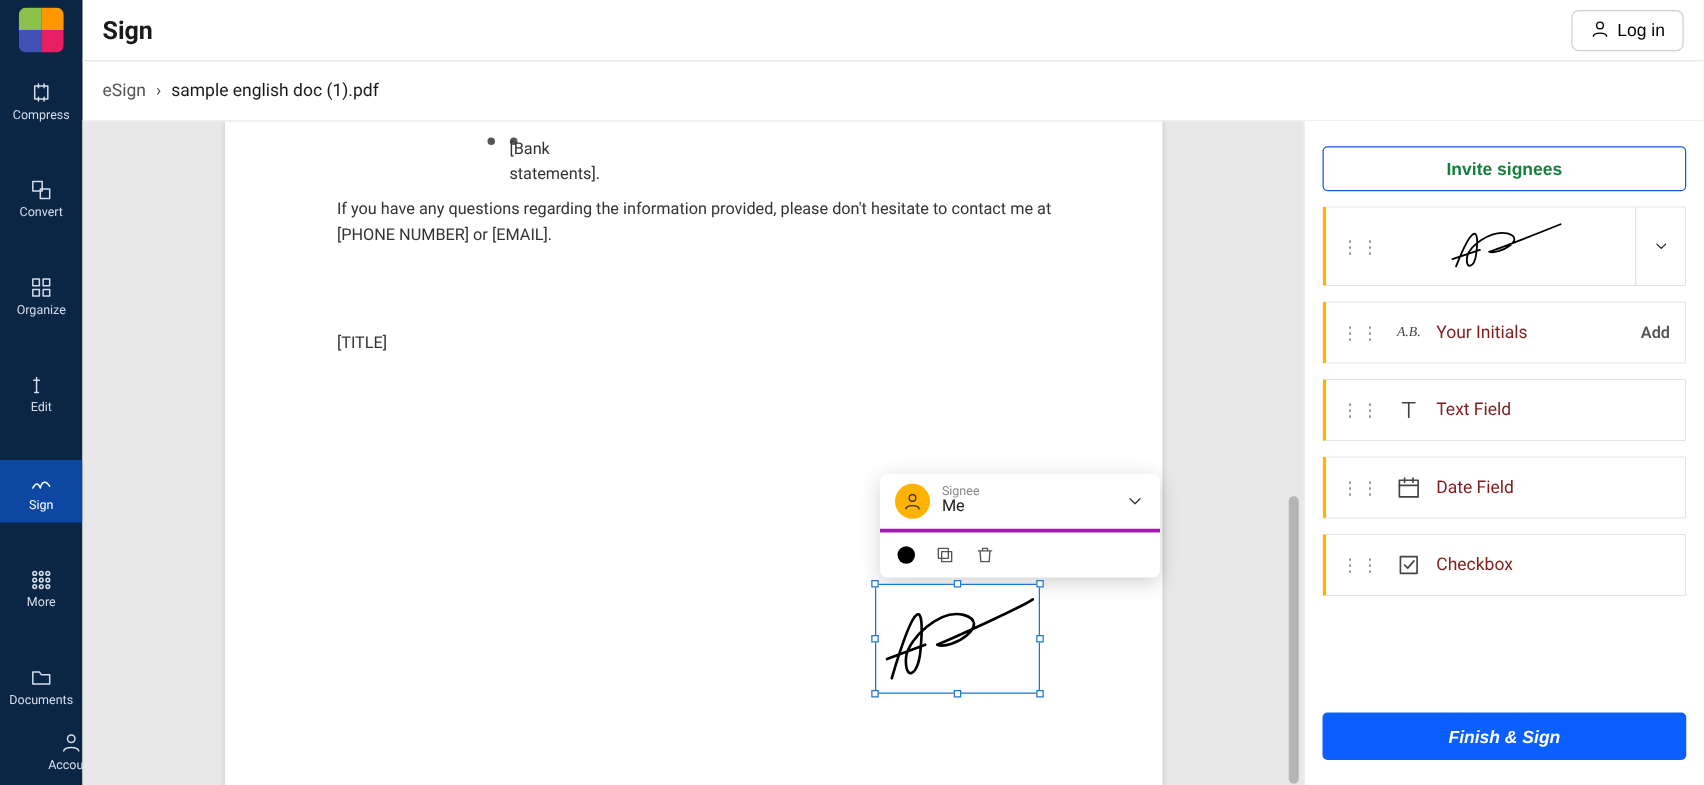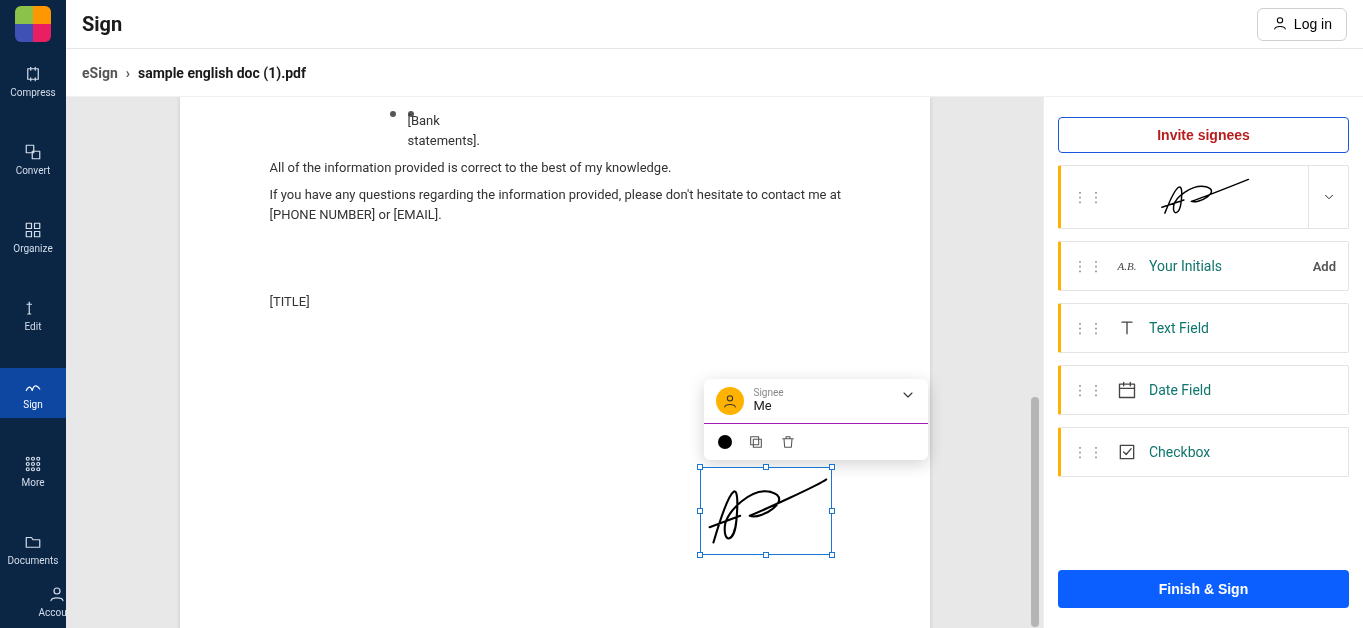--- a/index.html
+++ b/index.html
@@ -33,21 +33,21 @@
 
   .topbar {
     height: 49px; border-bottom: 1px solid #e6e6e6; display: flex; align-items: center; padding: 0 16px; gap: 16px;
   }
   .topbar h1 { font-size: 20px; font-weight: 700; flex: 1; }
   .login-btn {
     display: flex; align-items: center; gap: 6px; border: 1px solid #d0d0d0; border-radius: 6px; padding: 6px 14px; background: #fff; cursor: pointer; font-size: 14px;
   }
 
   .breadcrumb {
-    height: 48px; display: flex; align-items: center; gap: 8px; padding: 0 16px; font-size: 14px; color: #555; border-bottom: 1px solid #f0f0f0; font-weight: bold;
+    height: 48px; display: flex; align-items: center; gap: 8px; padding: 0 16px; font-size: 14px; color: #555; border-bottom: 1px solid #f0f0f0;
   }
   .breadcrumb .file { color: #1a1a1a; }
 
   .workspace { flex: 1; display: flex; min-height: 0; }
 
   .canvas-wrap { flex: 1; background: #e8e8e8; position: relative; overflow: hidden; display: flex; justify-content: center; }
   .page {
     margin-top: 0; width: 750px; background: #fff; box-shadow: 0 0 4px rgba(0,0,0,.15); position: relative;
     padding: 0 40px 60px 90px; font-size: 13px; line-height: 1.6; color: #333; height: 540px;
   }
@@ -66,55 +66,55 @@
   }
   .h-tl{top:-4px;left:-4px;} .h-tm{top:-4px;left:calc(50% - 3px);} .h-tr{top:-4px;right:-4px;}
   .h-ml{top:calc(50% - 3px);left:-4px;} .h-mr{top:calc(50% - 3px);right:-4px;}
   .h-bl{bottom:-4px;left:-4px;} .h-bm{bottom:-4px;left:calc(50% - 3px);} .h-br{bottom:-4px;right:-4px;}
   .sig-svg { width:100%; height:100%; }
 
   
   .popover {
     position: absolute; left: 524px; top: 282px; width: 224px; background: #fff; border-radius: 6px; box-shadow: 0 4px 16px rgba(0,0,0,.18);
   }
-  .popover-top { display:flex; padding:8px 12px; gap:10px; border-bottom:1px solid #a21caf;}
+  .popover-top { display:flex; align-items:center; padding:8px 12px; gap:10px; border-bottom:3px solid #a21caf;}
   .avatar { width:28px; height:28px; border-radius:50%; background:#ffb300; display:flex; align-items:center; justify-content:center;}
   .avatar svg{width:16px;height:16px;}
   .popover-top .txt { flex:1; line-height:1.15;}
   .popover-top .txt .lbl { font-size:10px; color:#888;}
   .popover-top .txt .val { font-size:13px; color:#222;}
   .popover-top .chev { width:16px; height:16px; cursor:pointer;}
   .popover-bot { display:flex; align-items:center; gap:16px; padding:10px 14px;}
   .popover-bot .dot { width:14px; height:14px; border-radius:50%; background:#000; cursor:pointer;}
   .popover-bot .ic { width:16px; height:16px; cursor:pointer; color:#555;}
 
   
   .fake-scroll { position:absolute; right:4px; top:300px; width:8px; height:230px; background:#b5b5b5; border-radius:4px; }
 
   
   .right-panel {
     width: 320px; border-left: 1px solid #eee; padding: 20px 14px; display:flex; flex-direction:column; gap:12px; background:#fff;
   }
   .invite-btn {
-    border:1px solid #1a56db; color:#b91c1c; background:#fff; border-radius:4px; height:36px; font-weight:600; font-size:14px; cursor:pointer;
+    border:1px solid #1a56db; color:#15803d; background:#fff; border-radius:4px; height:36px; font-weight:600; font-size:14px; cursor:pointer;
   }
   .field-card {
     border:1px solid #e3e3e3; border-left:3px solid #ffb300; border-radius:2px; display:flex; align-items:center; padding:0 12px; height:50px; gap:12px; background:#fff;
   }
   .field-card.sig-card { height:64px; }
   .drag-h { color:#888; cursor:grab; font-size:14px; letter-spacing:2px;}
   .field-card .ficon { width:20px; height:20px; color:#444; display:flex; align-items:center; justify-content:center;}
   .field-card .ficon.text { font-family: Georgia, serif; font-style:italic; font-size:11px; color:#444;}
-  .field-card .flabel { flex:1; font-size:14px; color:#0f766e;}
+  .field-card .flabel { flex:1; font-size:14px; color:#7f1d1d;}
   .field-card .add-link { color:#555; font-size:13px; font-weight:600; cursor:pointer;}
   .field-card .chev2 { width:40px; height:100%; border-left:1px solid #e3e3e3; display:flex; align-items:center; justify-content:center; margin:-0 -12px 0 0; cursor:pointer;}
   .sig-thumb { flex:1; display:flex; align-items:center; justify-content:center;}
   .sig-thumb svg{height:44px;}
   .finish-btn {
-    margin-top:auto; background:#0b5fff; color:#fff; border:none; border-radius:4px; height:38px; font-weight:600; font-size:14px; cursor:pointer;
+    margin-top:auto; background:#0b5fff; color:#fff; border:none; border-radius:4px; height:38px; font-weight:600; font-size:14px; cursor:pointer;font-style:italic;
   }
 
   svg { stroke: currentColor; fill: none; stroke-width: 1.6; stroke-linecap: round; stroke-linejoin: round; }
 </style>
 </head>
 <body>
 
 <div class="sidebar">
   <div class="logo">
       <div></div>
@@ -210,21 +210,20 @@
     <span>›</span>
     <span class="file">sample english doc (1).pdf</span>
   </div>
 
   <div class="workspace">
 
     <div class="canvas-wrap">
       <div class="page">
         <p class="bullet"><span></span><span>[Bank statements].</span></p>
         <div class="gap"></div>
-        <p>All of the information provided is correct to the best of my knowledge.</p>
         <p>If you have any questions regarding the information provided, please don't hesitate to contact me at [PHONE NUMBER] or [EMAIL].</p>
         <div class="gap"></div>
           <div class="gap"></div>
         <p style="margin-top:10px">[TITLE]</p>
 
         <div class="popover">
           <div class="popover-top">
             <div class="avatar">
                 <svg viewBox="0 0 24 24" stroke="#fff">
                   <circle cx="12" cy="8" r="4"></circle>

